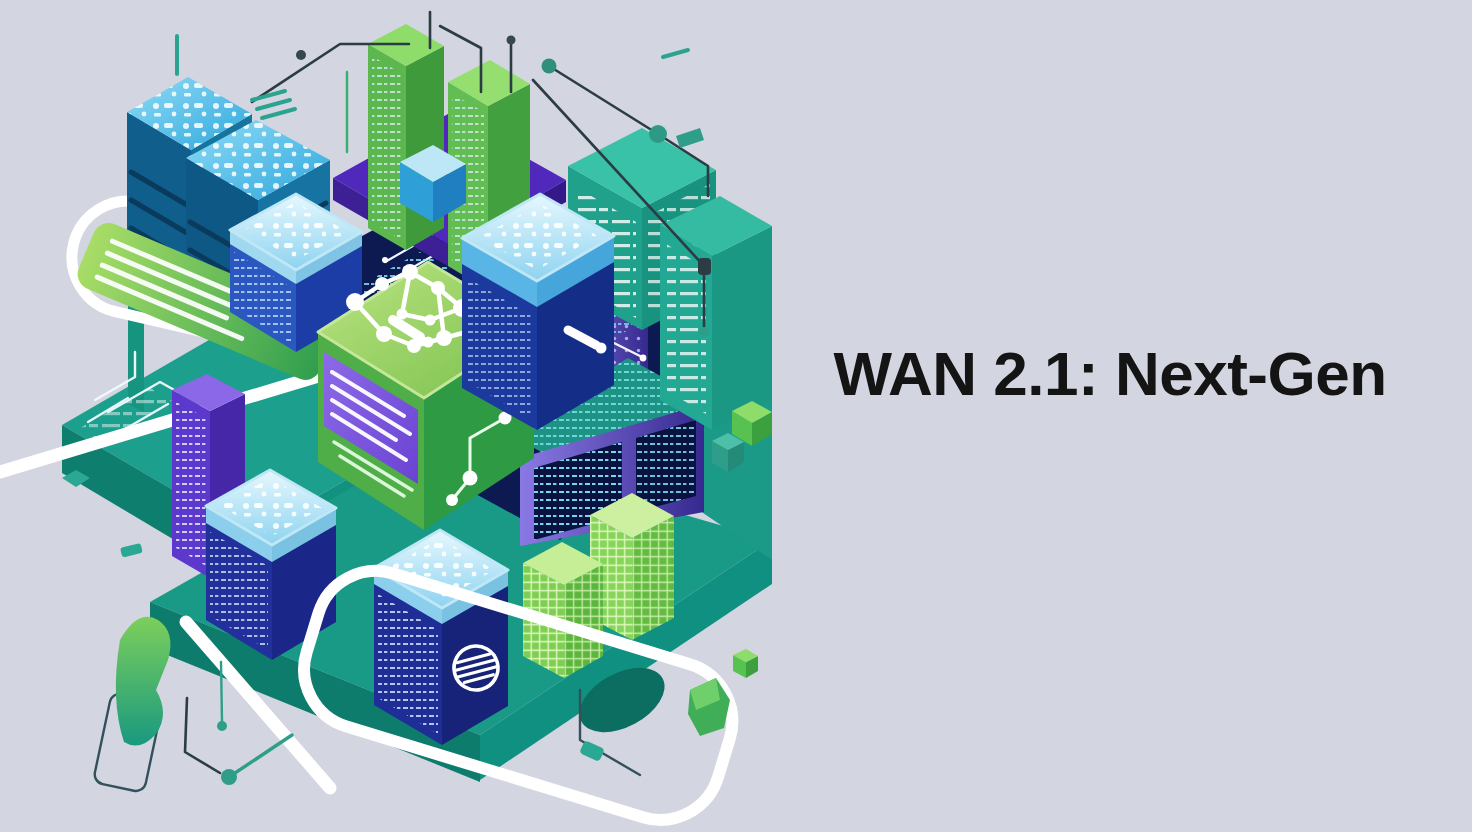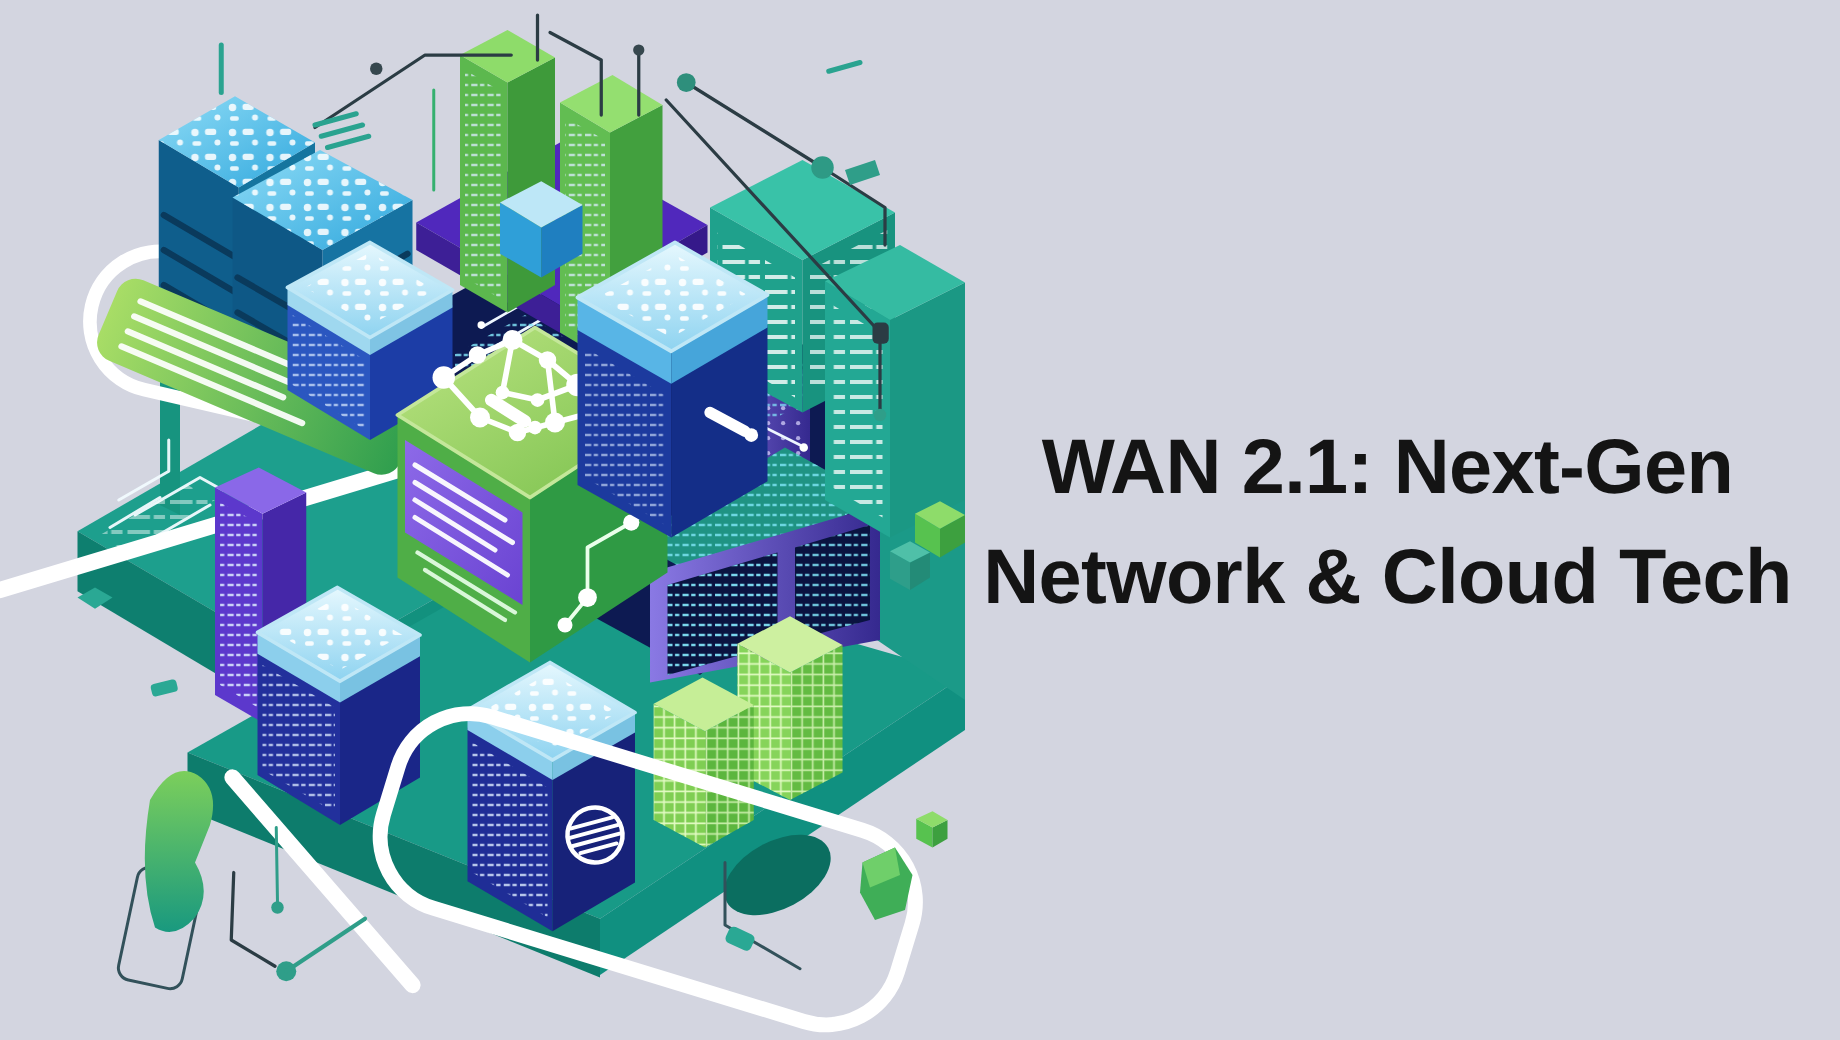--- a/index.html
+++ b/index.html
@@ -378,15 +378,14 @@
     <rect x="120" y="548" width="21" height="10" rx="3" transform="rotate(-14 120 548)" fill="#2aa894"></rect>
     <path d="M120,640 Q138,608 158,620 Q176,632 168,660 L156,690 Q170,714 156,734 Q140,752 124,742 Q110,700 120,640 Z" fill="url(#gWedge)"></path>
     <path d="M690,690 L716,678 L730,700 L724,728 L700,736 L688,714 Z" fill="#3fae57"></path>
     <path d="M690,690 L716,678 L720,700 L696,710 Z" fill="#6fcf6a"></path>
     <rect x="585" y="740" width="22" height="14" rx="4" transform="rotate(25 585 740)" fill="#2aa894"></rect>
   </g>
 </svg>
 
 <div class="title">
   <div>WAN 2.1: Next-Gen</div>
-  <div>Network &amp; Cloud Tech</div>
 </div>
 </div>
 
 </body></html>

